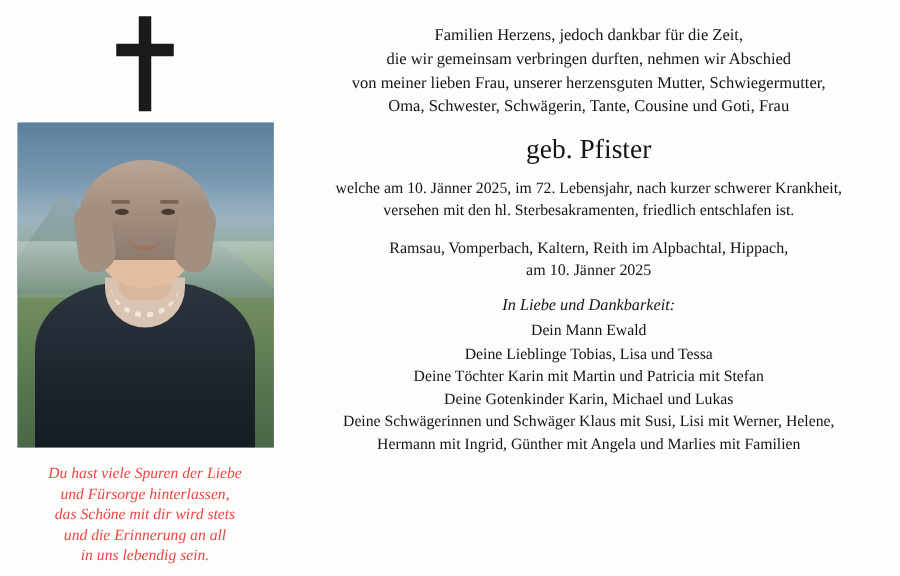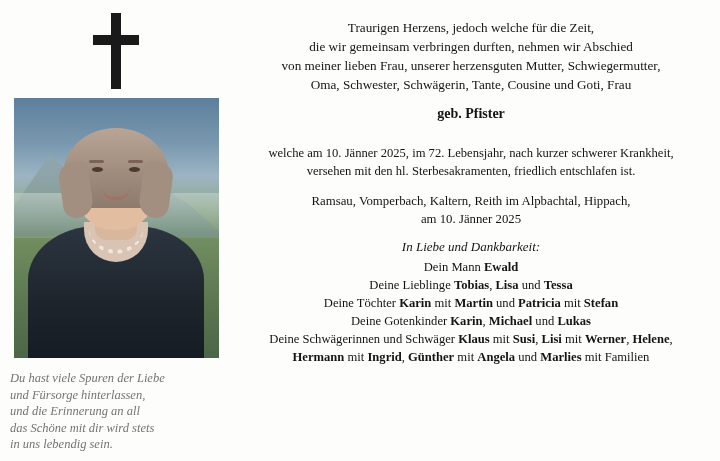--- a/index.html
+++ b/index.html
@@ -244,25 +244,25 @@
     bottom: 158px;
     width: 26px;
     height: 8px;
     border-bottom: 3px solid #a5705f;
     border-radius: 0 0 16px 16px;
   }
 
   .caption {
     margin: 12px 0 0 0;
     padding: 0 10px;
-    text-align: left;
+    text-align: center;
     font-style: italic;
     font-size: 12.5px;
     line-height: 1.32;
-    color: #737373;
+    color: #ef4444;
   }
 
   
   .right-col {
     flex: 1 1 auto;
     padding: 18px 16px 10px 6px;
     box-sizing: border-box;
     text-align: center;
     color: #141414;
   }
@@ -274,23 +274,23 @@
   }
 
   .name {
     font-size: 28px;
     font-weight: bold;
     letter-spacing: .3px;
     margin: 2px 0 0 0;
     line-height: 1.1;
   }
   .maiden {
-    font-size: 14px;
-    font-weight: bold;
-    margin: 2px 0 22px 0;
+    font-size: 22px;
+    font-weight: normal;
+    margin: 2px 0 10px 0;
     line-height: 1.2;
   }
 
   .para {
     font-size: 12.6px;
     line-height: 1.42;
     margin: 0 0 11px 0;
   }
 
   .place {
@@ -304,21 +304,21 @@
     font-size: 13px;
     margin: 0 0 3px 0;
     text-align: center;
   }
 
   .family {
     font-size: 12.6px;
     line-height: 1.44;
     margin: 0 0 10px 0;
   }
-  .family b { font-weight: bold; }
+  .family b { font-weight: normal; }
 
   .line { display: block; }
 </style>
 </head>
 <body>
 
 <div class="notice">
 
   <div class="left-col">
 
@@ -349,30 +349,30 @@
           <div class="eye-l"></div>
           <div class="eye-r"></div>
           <div class="mouth"></div>
         </div>
       </div>
     </div>
 
     <div class="caption">
       <span class="line">Du hast viele Spuren der Liebe</span>
       <span class="line">und Fürsorge hinterlassen,</span>
+      <span class="line">das Schöne mit dir wird stets</span>
       <span class="line">und die Erinnerung an all</span>
-      <span class="line">das Schöne mit dir wird stets</span>
       <span class="line">in uns lebendig sein.</span>
     </div>
   </div>
 
   <div class="right-col">
 
     <div class="intro">
-      <span class="line">Traurigen Herzens, jedoch welche für die Zeit,</span>
+      <span class="line">Familien Herzens, jedoch dankbar für die Zeit,</span>
       <span class="line">die wir gemeinsam verbringen durften, nehmen wir Abschied</span>
       <span class="line">von meiner lieben Frau, unserer herzensguten Mutter, Schwiegermutter,</span>
       <span class="line">Oma, Schwester, Schwägerin, Tante, Cousine und Goti, Frau</span>
     </div>
 
     <div class="maiden">geb. Pfister</div>
 
     <div class="para">
       <span class="line">welche am 10. Jänner 2025, im 72. Lebensjahr, nach kurzer schwerer Krankheit,</span>
       <span class="line">versehen mit den hl. Sterbesakramenten, friedlich entschlafen ist.</span>

